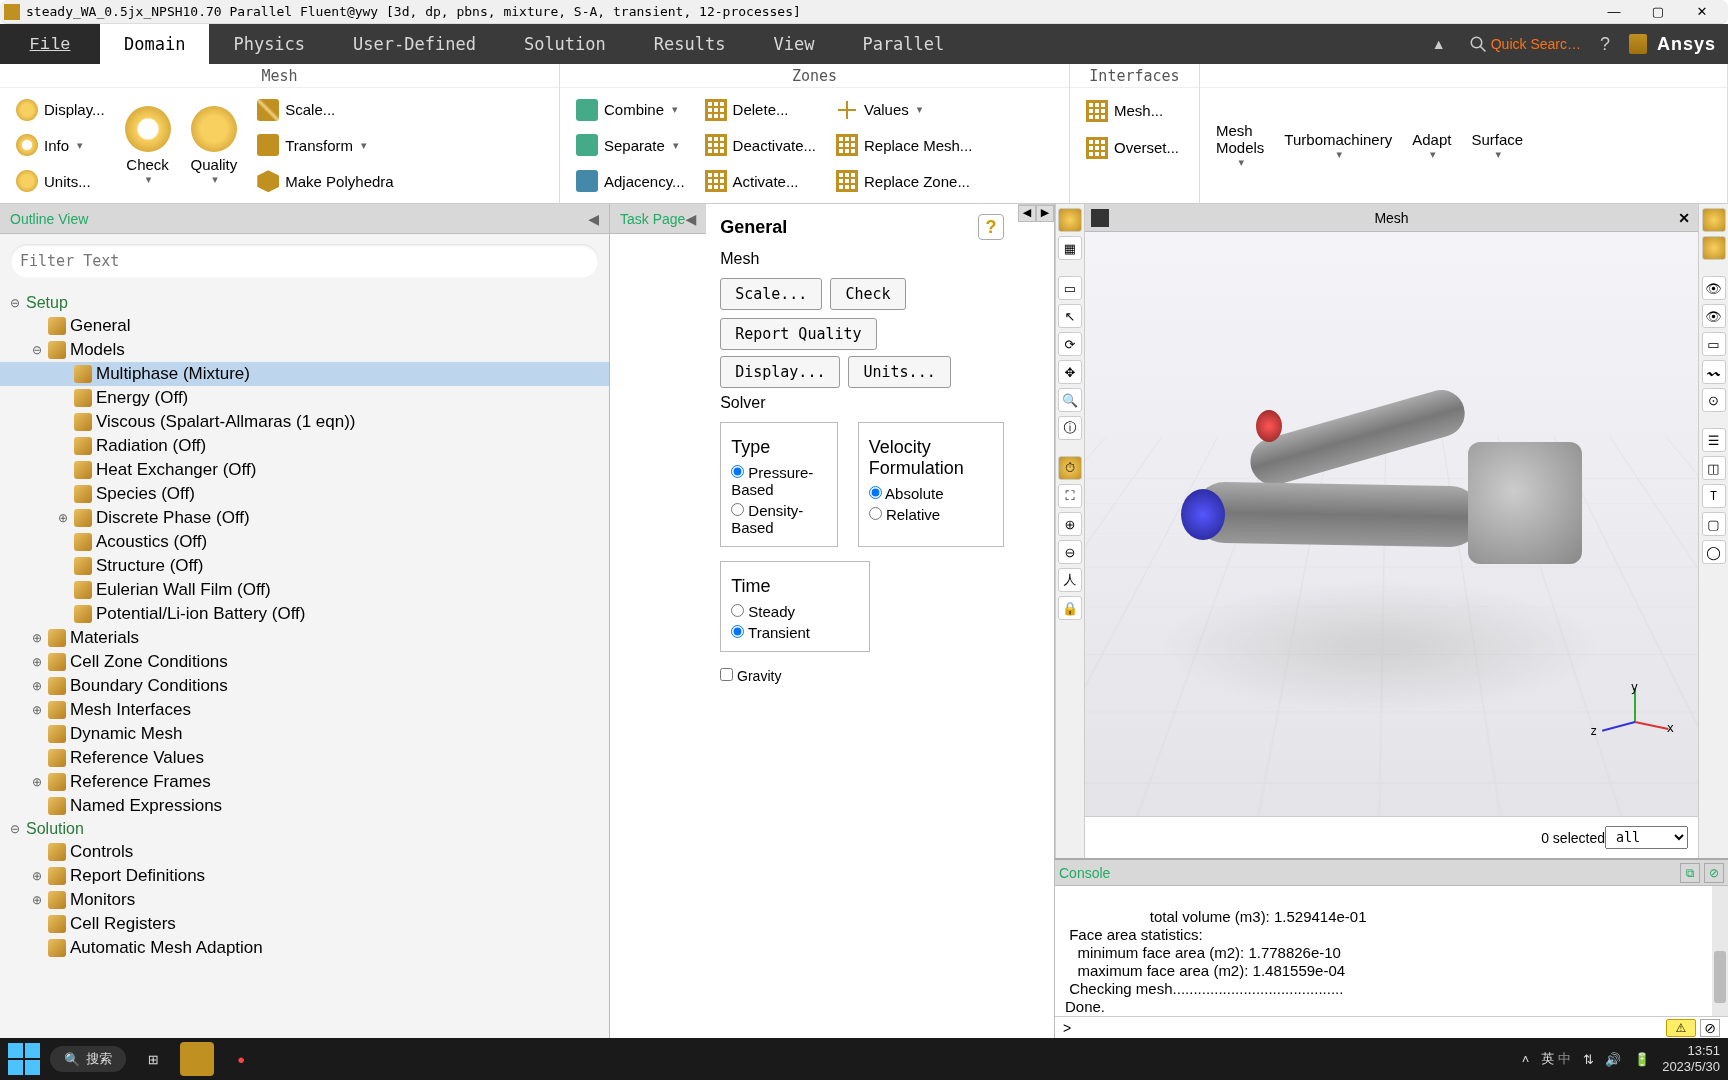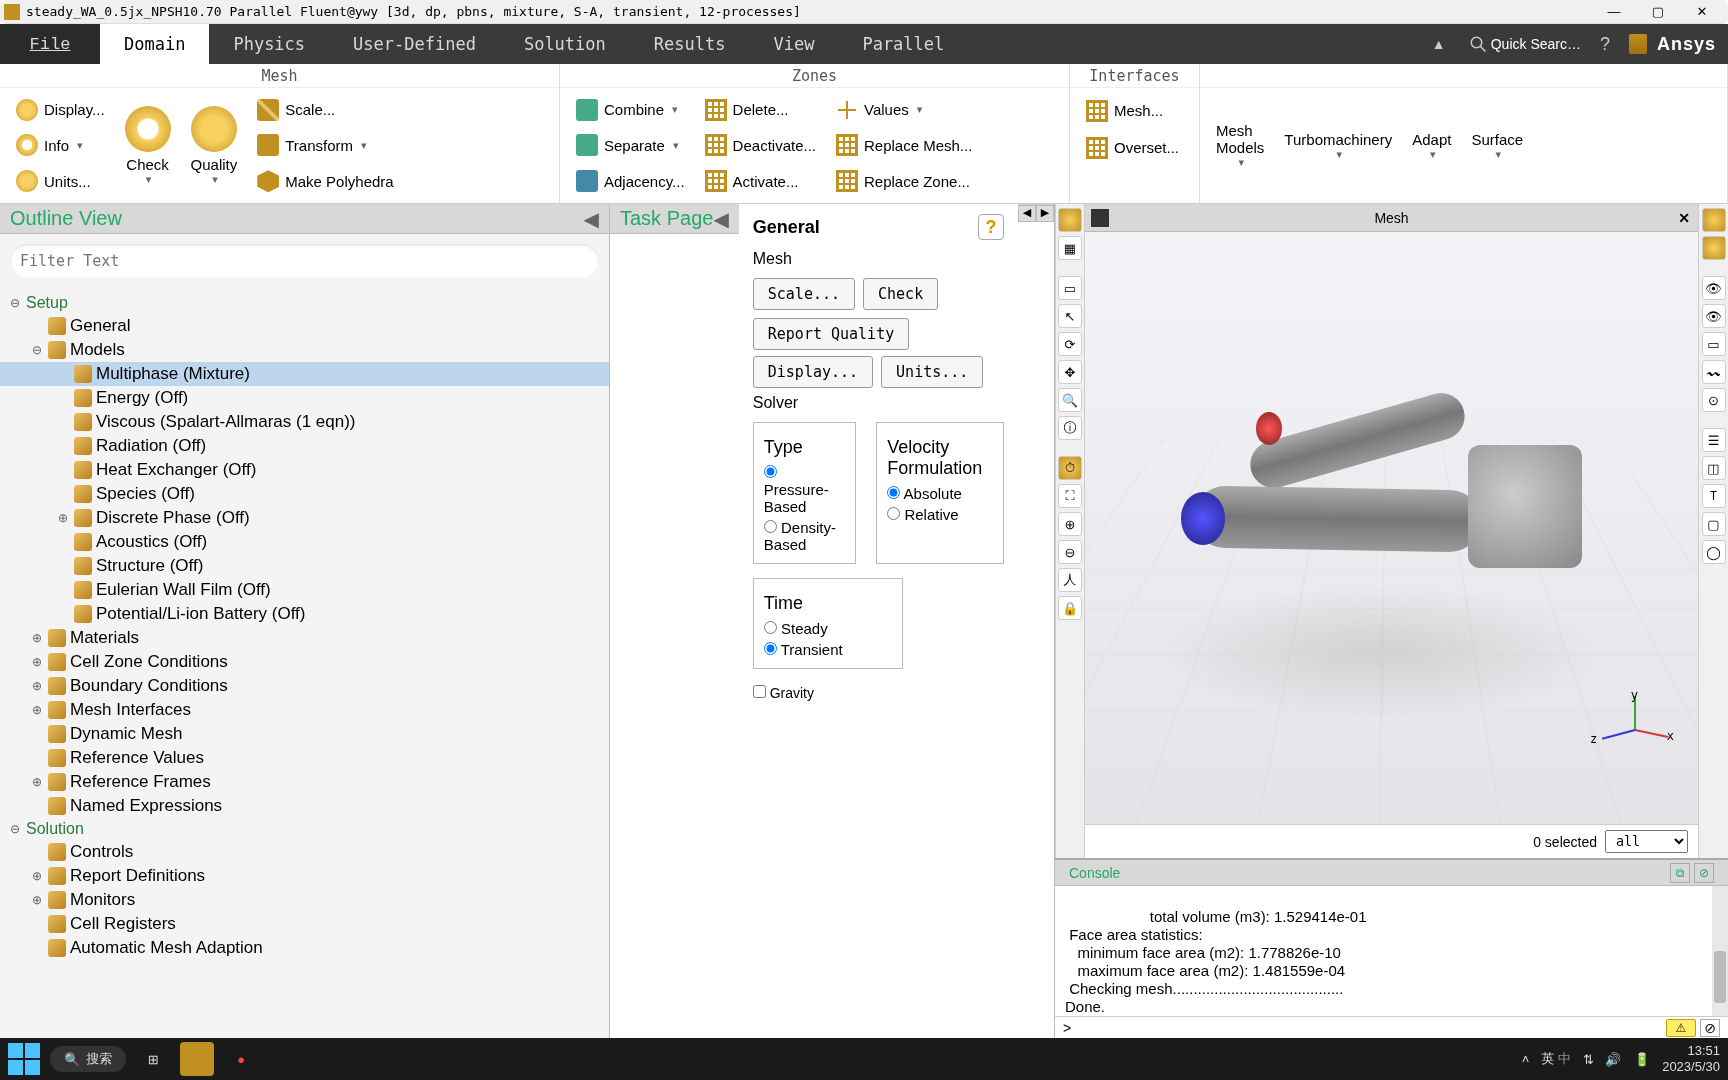--- a/index.html
+++ b/index.html
@@ -12,21 +12,21 @@
 .titlebar .winbtns { display: flex; }
 .titlebar .winbtn { width: 44px; height: 22px; display: flex; align-items: center; justify-content: center; cursor: pointer; font-size: 13px; }
 
 
 .menubar { height: 40px; background: #3a3a3a; display: flex; align-items: stretch; }
 .menubar .tab { padding: 0 24px; display: flex; align-items: center; color: #d8d8d8; font-family: Consolas, monospace; font-size: 17px; cursor: pointer; }
 .menubar .tab.file { background: #2a2a2a; width: 100px; justify-content: center; text-decoration: underline; font-family: Liberation Mono, monospace; }
 .menubar .tab.active { background: #fff; color: #000; }
 .menubar .spacer { flex: 1; }
 .menubar .right { display: flex; align-items: center; gap: 10px; padding-right: 12px; }
-.menubar .search { display: flex; align-items: center; color: #ffffff; font-family: Consolas, monospace; }
+.menubar .search { display: flex; align-items: center; color: #f97316; font-family: Consolas, monospace; }
 .menubar .search .sicon { width: 18px; height: 18px; margin-right: 4px; }
 .menubar .logo { color: #fff; font-weight: bold; font-size: 18px; letter-spacing: 1px; }
 .menubar .caret { color: #ccc; width: 40px; text-align: center; cursor: pointer; }
 .menubar .help { color:#ccc; cursor:pointer; width:28px; text-align:center; font-size:18px;}
 .menubar .vicon { width: 18px; height:20px; background: linear-gradient(#c09020,#a07010); border-radius:2px; cursor:pointer;}
 
 
 .ribbon { height: 140px; background: #fff; border-bottom: 1px solid #ccc; display: flex; }
 .ribbon .group { border-right: 1px solid #ddd; display: flex; flex-direction: column; }
 .ribbon .ghdr { height: 24px; text-align: center; font-family: Consolas, monospace; font-size: 15px; color:#555; border-bottom: 1px solid #eee; display:flex; align-items:center; justify-content:center;}
@@ -50,21 +50,21 @@
 .ic-plus { position:relative;}
 .ic-plus::before,.ic-plus::after{content:"";position:absolute;background:#c09020;}
 .ic-plus::before{left:45%;top:10%;width:10%;height:80%;}
 .ic-plus::after{top:45%;left:10%;height:10%;width:80%;}
 
 
 .main { display:flex; height: calc(100% - 24px - 40px - 140px - 42px); }
 
 
 .outline { width: 610px; border-right:1px solid #bbb; display:flex; flex-direction:column; background:#f4f4f4;}
-.panel-hdr { height:30px; background:#d8d8d8; border-bottom:1px solid #bbb; display:flex; align-items:center; padding:0 10px; font-family:Consolas,monospace; font-size:20px; color:#2a6; }
+.panel-hdr { height:30px; background:#d8d8d8; border-bottom:1px solid #bbb; display:flex; align-items:center; padding:0 10px; font-family:Consolas,monospace; font-size:14px; color:#2a6; }
 .panel-hdr .collapse { margin-left:auto; cursor:pointer; color:#666;}
 .outline .filter { margin:10px; }
 .outline .filter input { width:100%; padding:8px 10px; border:none; border-radius:18px; background:#fff; font-size:15px; font-family:Consolas,monospace; box-shadow: inset 0 1px 3px rgba(0,0,0,.15);}
 .outline .tree { flex:1; overflow:auto; padding:4px 0; background:#f4f4f4; position:relative;}
 .outline .tree::-webkit-scrollbar{width:16px;}
 .outline .tree::-webkit-scrollbar-thumb{background:#bbb;border-radius:3px;}
 .outline .tree::-webkit-scrollbar-track{background:#e8e8e8;}
 .tree .node { padding: 2px 4px 2px 0; display:flex; align-items:center; gap:4px; cursor:pointer; font-size:17px;}
 .tree .node.sel { background:#bdd6ee;}
 .tree .exp { width:14px; text-align:center; color:#666; font-size:12px; cursor:pointer;}
@@ -107,26 +107,26 @@
 .vp-model .hub{position:absolute;right:4%;top:20%;width:26%;height:52%;background:radial-gradient(circle at 40% 40%,#ccc,#888);border-radius:12px;}
 .vp-model .inlet{position:absolute;left:5%;top:40%;width:10%;height:22%;background:radial-gradient(circle,#55f,#228);border-radius:50%;}
 .vp-model .outlet{position:absolute;left:22%;top:6%;width:6%;height:14%;background:radial-gradient(circle,#f55,#822);border-radius:50%;}
 .vp-shadow{position:absolute;left:12%;top:60%;width:72%;height:22%;background:radial-gradient(ellipse at center,#bbb 10%,transparent 70%);opacity:.45;filter:blur(2px);}
 .vp-axis{position:absolute;right:28px;bottom:60px;width:70px;height:70px;}
 .vp-axis .ax{position:absolute;left:50%;top:50%;height:2px;transform-origin:left center;}
 .vp-axis .ax.x{width:34px;background:#d33;transform:rotate(12deg);}
 .vp-axis .ax.y{width:34px;background:#3a3;transform:rotate(-90deg);}
 .vp-axis .ax.z{width:34px;background:#33d;transform:rotate(165deg);}
 .vp-axis .lbl{position:absolute;font-size:12px;font-family:Consolas,monospace;}
-.vp-status{height:34px;border-top:1px solid #ccc;display:flex;align-items:center;justify-content:flex-end;padding:0 10px;gap:8px;font-family:Consolas,monospace;}
+.vp-status{height:42px;border-top:1px solid #ccc;display:flex;align-items:center;justify-content:flex-end;padding:0 10px;font-family:Consolas,monospace;}
 .vp-status select{font-family:Consolas,monospace;padding:2px 30px 2px 6px;}
 
 
 .console{height:180px;border-top:2px solid #aaa;display:flex;flex-direction:column;}
-.console .chdr{height:26px;background:#d8d8d8;border-bottom:1px solid #bbb;display:flex;align-items:center;padding:0 14px;font-family:Consolas,monospace;color:#2a6;}
+.console .chdr{height:26px;background:#d8d8d8;border-bottom:1px solid #bbb;display:flex;align-items:center;padding:0 4px;font-family:Consolas,monospace;color:#2a6;}
 .console .chdr .cicons{margin-left:auto;display:flex;gap:4px;}
 .console .chdr .cicons span{width:20px;height:20px;border:1px solid #aaa;display:flex;align-items:center;justify-content:center;cursor:pointer;font-size:12px;}
 .console .cbody{flex:1;background:#fff;font-family:Consolas,monospace;font-size:15px;padding:4px 10px;white-space:pre;overflow:hidden;position:relative;}
 .console .cscroll{position:absolute;right:0;top:0;bottom:0;width:16px;background:#e8e8e8;}
 .console .cscroll .thumb{position:absolute;left:2px;right:2px;top:50%;height:40%;background:#bbb;border-radius:3px;}
 .console .prompt{height:22px;border-top:1px solid #ccc;display:flex;align-items:center;padding:0 8px;font-family:Consolas,monospace;}
 .console .prompt .warn{margin-left:auto;width:30px;height:18px;background:#fe6;border:1px solid #c90;border-radius:2px;display:flex;align-items:center;justify-content:center;font-size:12px;}
 
 
 .taskbar{height:42px;background:#1a1a1a;display:flex;align-items:center;padding:0 8px;gap:10px;color:#ddd;font-size:13px;}

